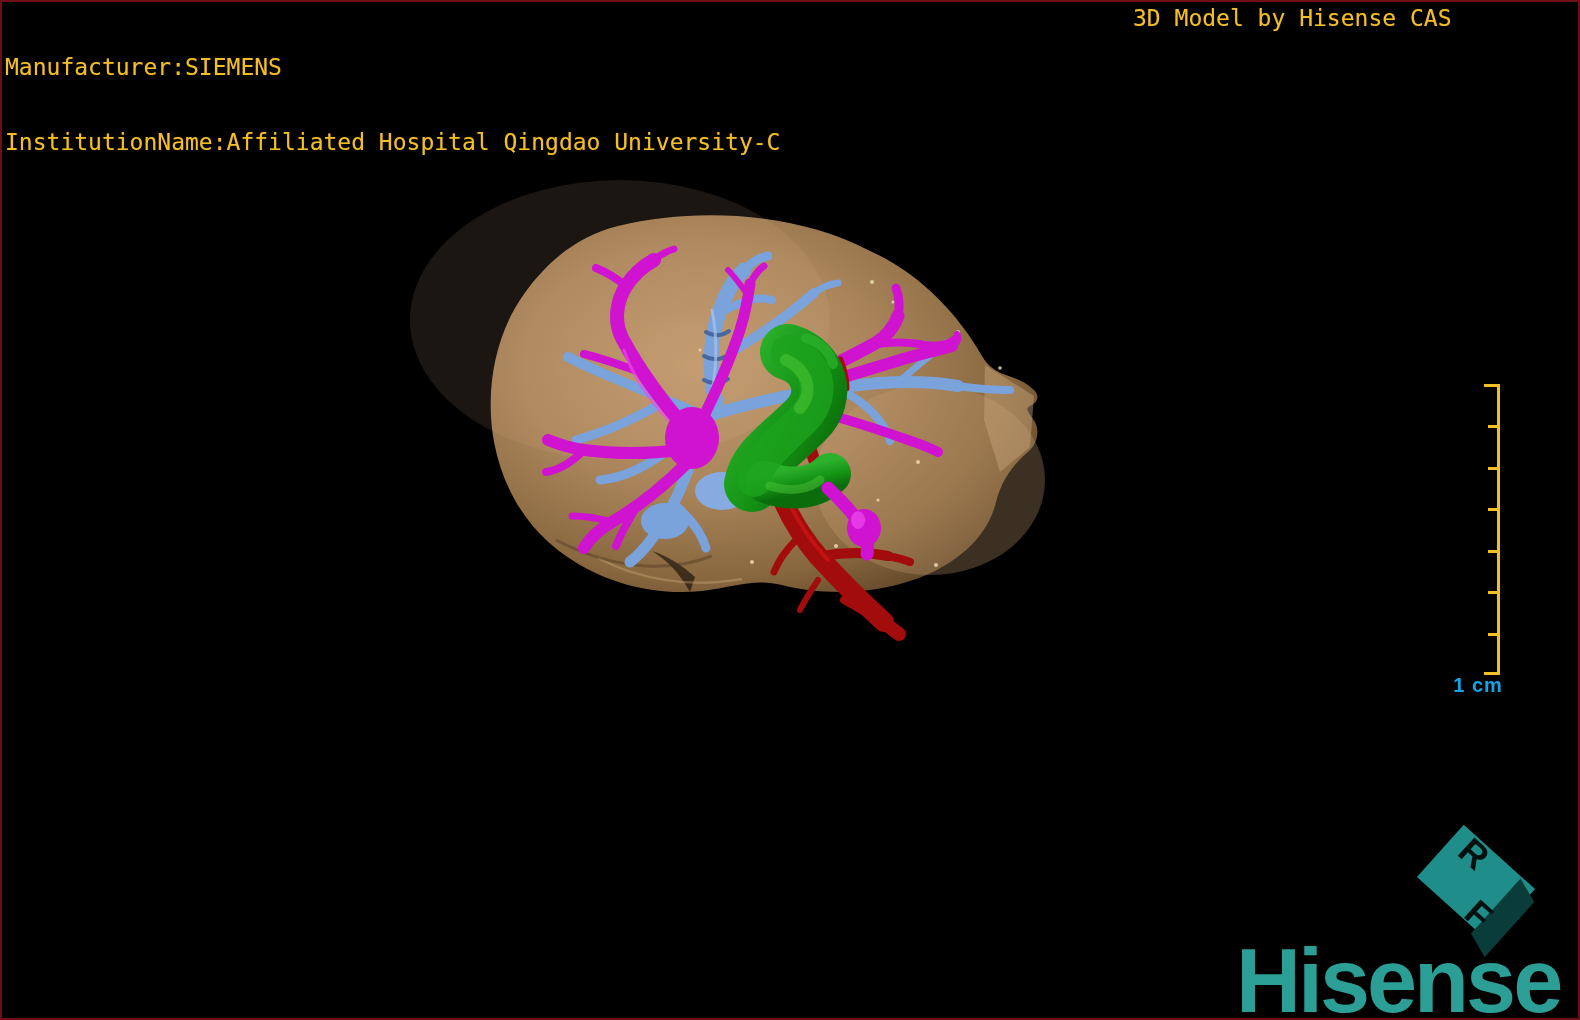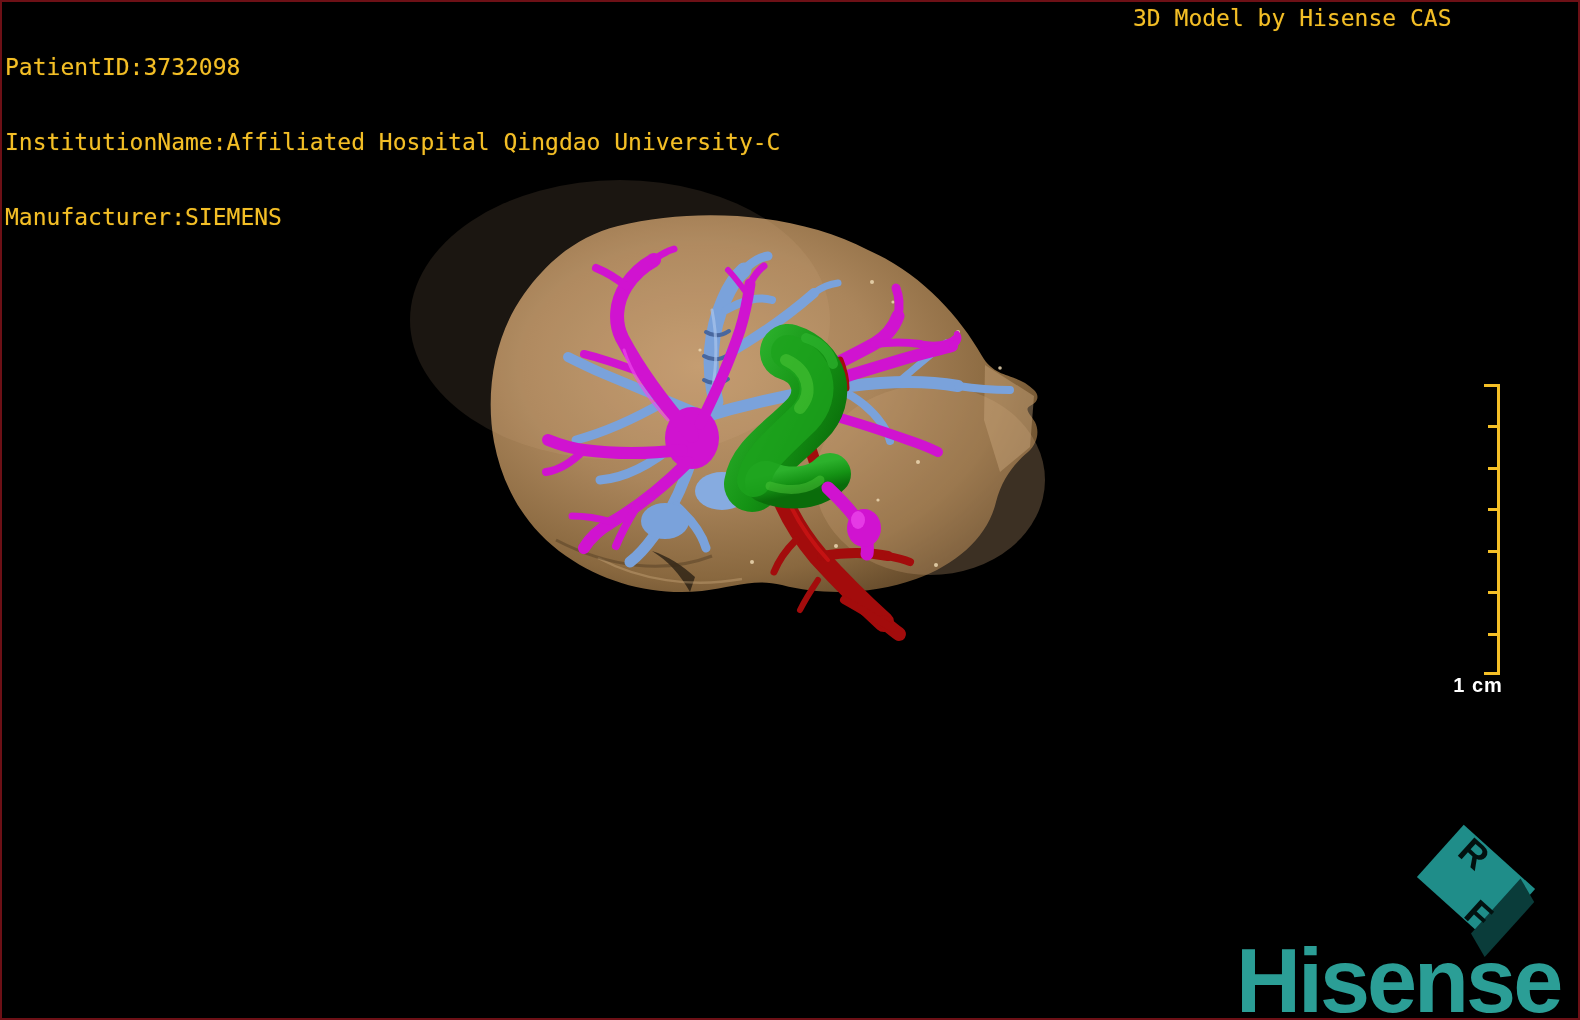--- a/index.html
+++ b/index.html
@@ -18,21 +18,21 @@
   .watermark{left:1133px;top:6px;}
   .volume-readout{left:5px;top:975px;}
 
   
   .scalebar{position:absolute;left:1484px;top:384px;width:16px;height:291px;z-index:20;}
   .scalebar .axis{position:absolute;right:0;top:0;width:3px;height:100%;background:#f4bf26;}
   .scalebar .tick{position:absolute;right:0;height:3px;background:#f4bf26;}
   .tick.major{width:16px;}
   .tick.minor{width:12px;}
   .scalebar-label{position:absolute;left:1446px;top:674px;width:64px;text-align:center;
-    font-family:"Liberation Sans",sans-serif;font-weight:bold;font-size:20px;color:#ffffff;
+    font-family:"Liberation Sans",sans-serif;font-weight:bold;font-size:20px;color:#0ea5e9;
     letter-spacing:1px;z-index:20;}
 
   
   .wordmark{position:absolute;left:1236px;top:930px;z-index:20;
     font-family:"Liberation Sans",sans-serif;font-weight:bold;font-size:90px;
     letter-spacing:-3px;color:#2b9e96;white-space:nowrap;}
   .rf-badge{position:absolute;left:1428px;top:848px;width:96px;height:70px;
     background:#1f8d89;transform:rotate(42deg);z-index:21;}
   .rf-badge .shadow{position:absolute;right:-8px;top:6px;width:26px;height:74px;
     background:#0a3c3a;transform:skewY(18deg);z-index:-1;}
@@ -167,23 +167,22 @@
     </g>
 
     <g stroke="#d013d0" fill="none" stroke-linecap="round">
       <path d="M 828,488 C 845,504 858,518 864,532 C 867,540 868,548 867,554" stroke-width="13"></path>
       <ellipse cx="864" cy="528" rx="17" ry="19" fill="#d013d0" stroke="none"></ellipse>
       <ellipse cx="858" cy="520" rx="7" ry="9" fill="#ee4bee" stroke="none" opacity="0.7"></ellipse>
     </g>
   </svg>
 
   <div class="overlay-text patient-block">
-    <div>PatientID:3732098</div>
+    <div>Manufacturer:SIEMENS</div>
     <div>InstitutionName:Affiliated Hospital Qingdao University-C</div>
-    <div>Manufacturer:SIEMENS</div>
   </div>
 
   <div class="overlay-text watermark">3D Model by Hisense CAS</div>
 
 
   <div class="scalebar">
     <div class="axis"></div>
     <div class="tick major" style="top:0px"></div>
     <div class="tick minor" style="top:41px"></div>
     <div class="tick minor" style="top:83px"></div>

